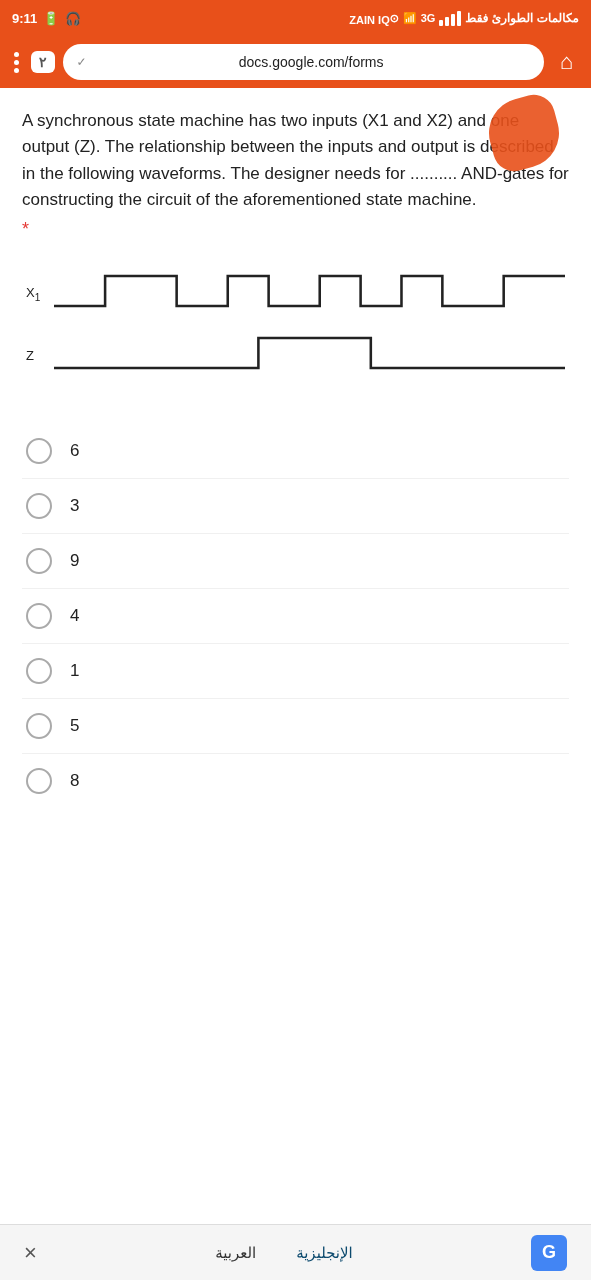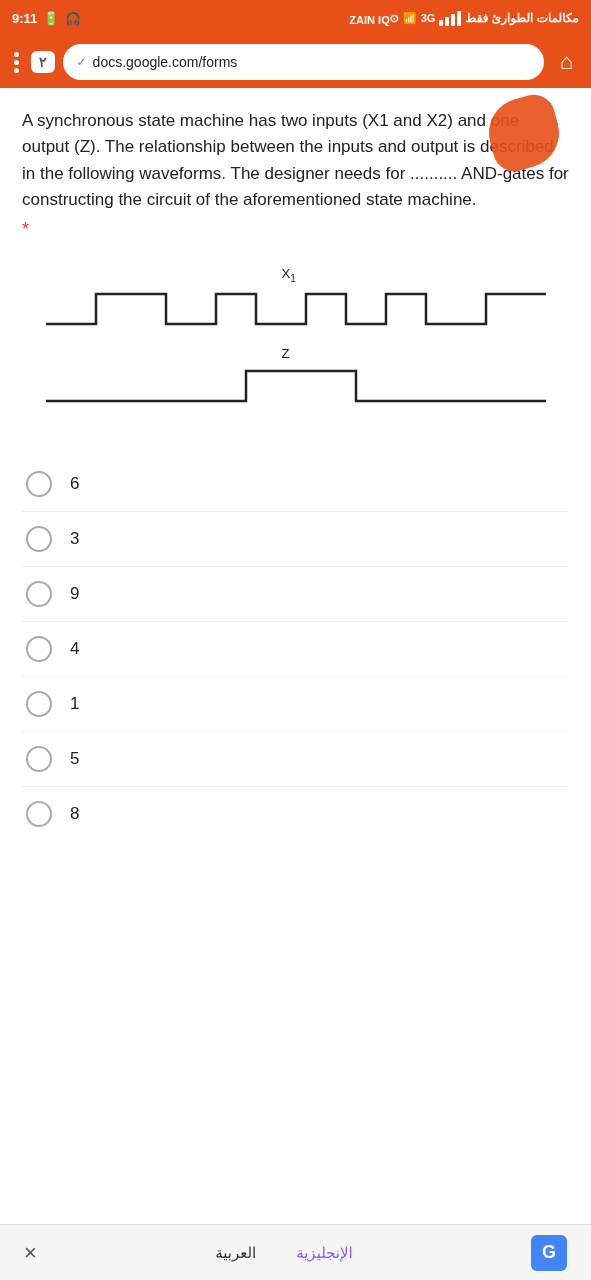--- a/index.html
+++ b/index.html
@@ -89,20 +89,21 @@
       gap: 6px;
     }
     .url-bar .arrow {
       color: #888;
       font-size: 12px;
     }
     .url-bar .url-text {
       flex: 1;
       font-size: 14px;
       color: #222;
+      text-align: center;
     }
     .home-btn {
       background: none;
       border: none;
       color: white;
       font-size: 22px;
       cursor: pointer;
       padding: 4px 8px;
     }
 
@@ -144,21 +145,20 @@
     
     .waveform-container {
       margin: 10px 0 24px 0;
       padding: 10px 4px;
     }
 
     .waveform-row {
       display: flex;
       align-items: center;
       margin-bottom: 8px;
-      flex-direction: column;
     }
 
     .waveform-label {
       width: 28px;
       font-size: 13px;
       color: #222;
       flex-shrink: 0;
     }
 
     .waveform-label sub {
@@ -232,21 +232,21 @@
       gap: 20px;
     }
 
     .bottom-bar-lang {
       font-size: 15px;
       color: #333;
       cursor: pointer;
     }
 
     .bottom-bar-lang.active {
-      color: #8b5cf6;
+      color: #0c4a6e;
       font-weight: 500;
     }
 
     .bottom-bar-right {
       width: 36px;
       height: 36px;
       background: #4285f4;
       border-radius: 6px;
       display: flex;
       align-items: center;

